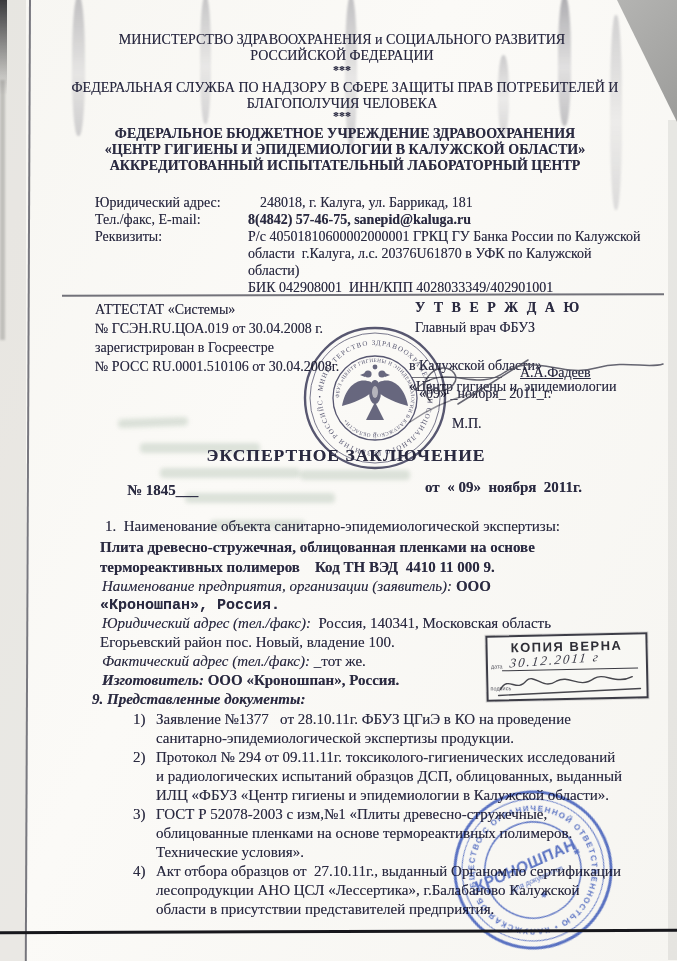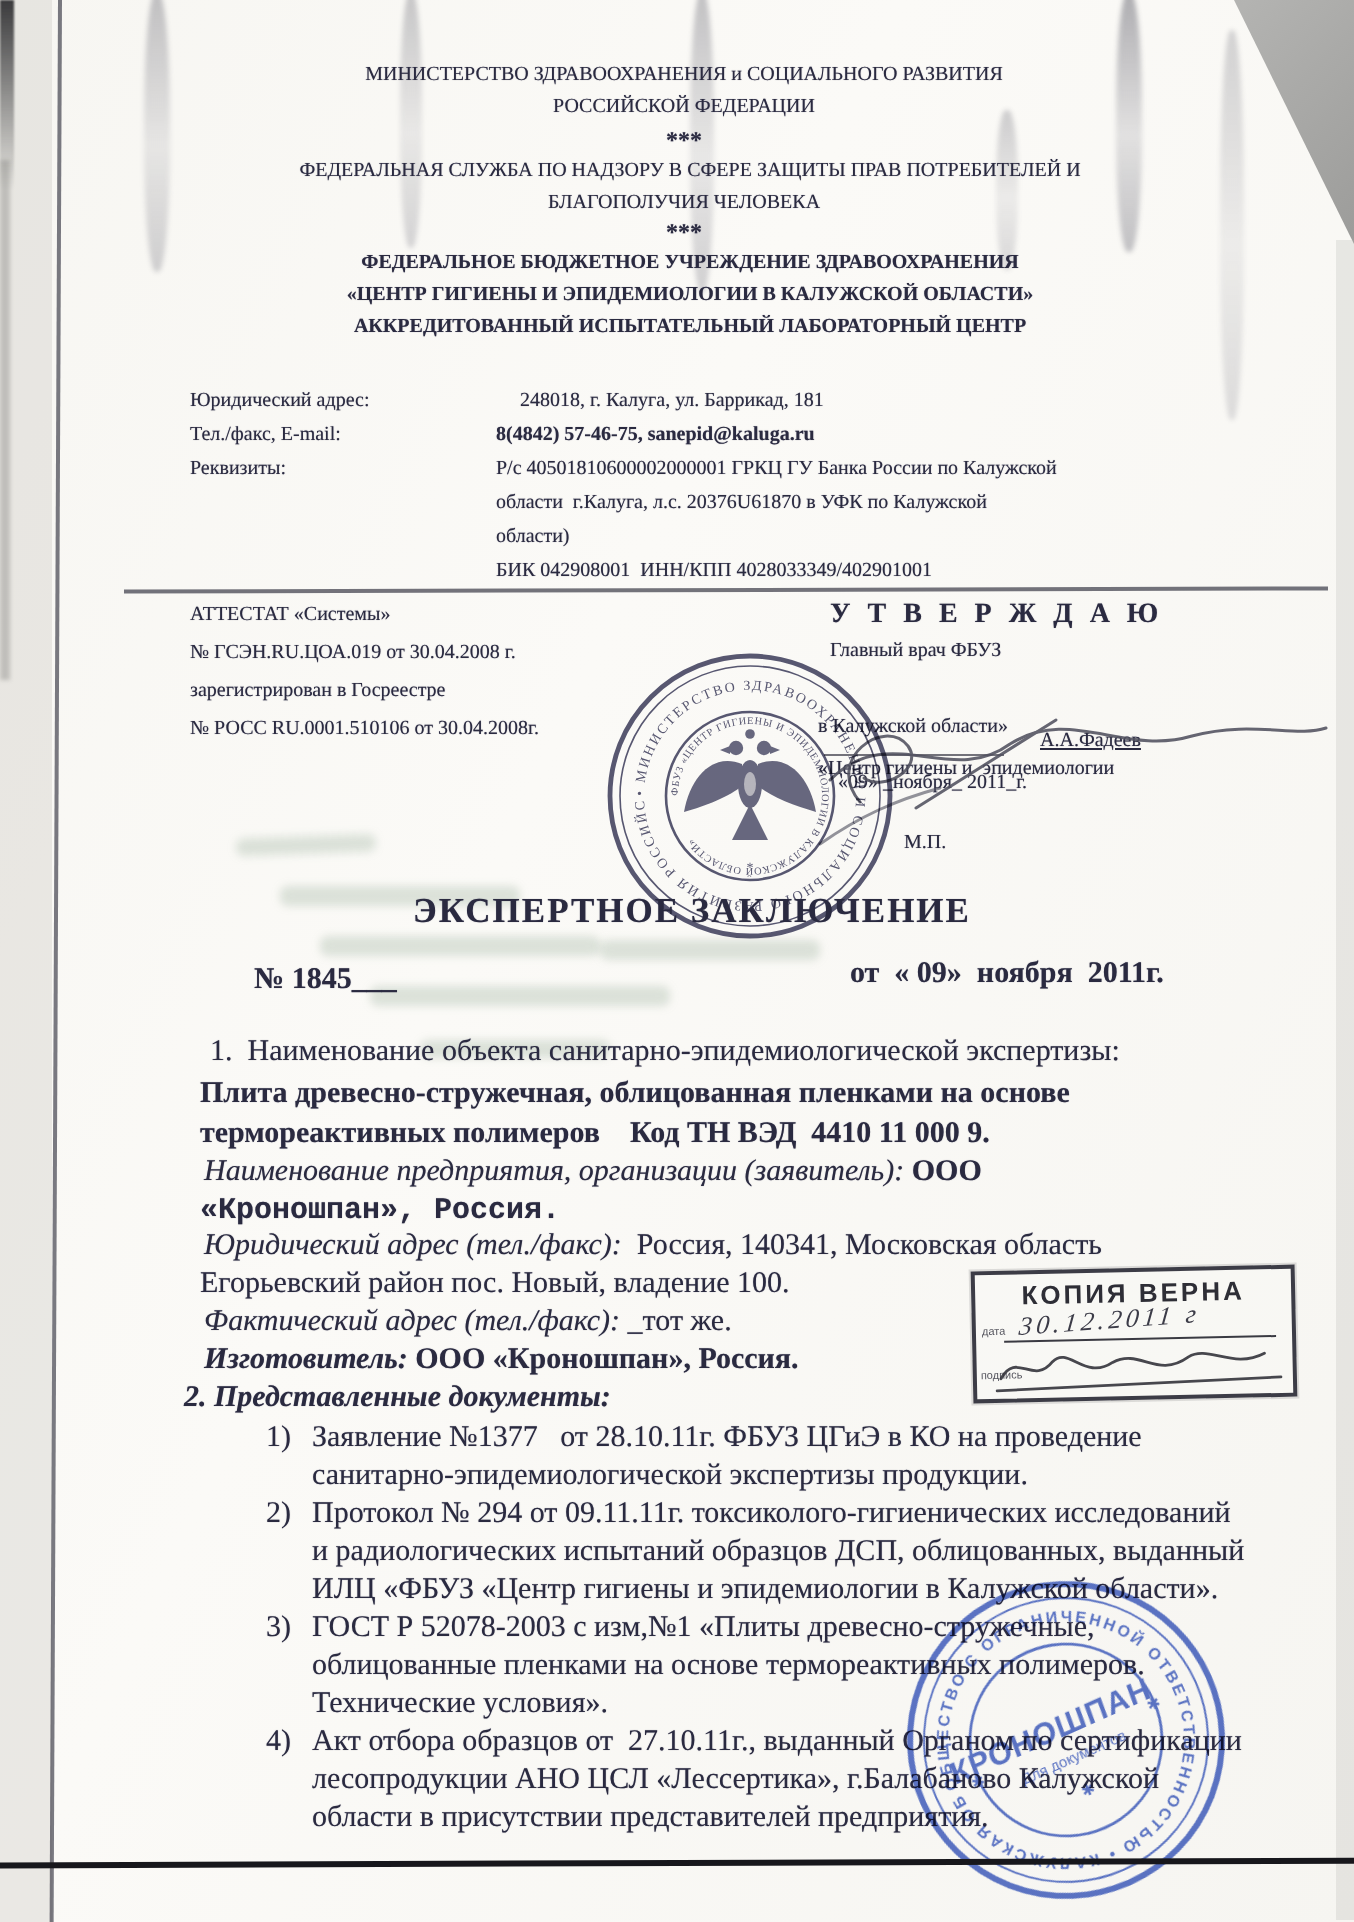--- a/index.html
+++ b/index.html
@@ -3,21 +3,21 @@
 <meta charset="utf-8">
 <style>
   html,body{margin:0;padding:0;}
   body{width:677px;height:961px;overflow:hidden;background:#8f8f8d;}
   #scan{position:relative;width:677px;height:961px;background:linear-gradient(115deg,#f7f6f2 0%,#fbfaf7 40%,#f6f5f1 100%);overflow:hidden;font-family:"Liberation Serif",serif;}
   .t{position:absolute;color:#2a2a40;white-space:pre;line-height:1.05;text-shadow:0 0 .5px rgba(42,42,72,.5);}
   .c{transform:translateX(-50%);}
   .b{font-weight:bold;}
   .i{font-style:italic;}
   .s12{font-size:12px;}
-  .s13{font-size:10px;}
+  .s13{font-size:14px;}
   .s14{font-size:14px;}
   .s15{font-size:15px;}
   .s17{font-size:17.5px;letter-spacing:1px;}
   .ls2{letter-spacing:2.5px;}
   .rule{position:absolute;background:#5a5a64;opacity:.85;}
   .smudge{position:absolute;filter:blur(1.3px);border-radius:45%;background:linear-gradient(180deg,rgba(62,62,76,.6),rgba(120,120,132,.28) 55%,rgba(84,84,98,.5));}
   .bleed{position:absolute;filter:blur(2.2px);background:rgba(108,142,114,.22);border-radius:4px;}
   .hand{font-style:italic;color:#3c3c48;transform:skewX(-10deg) rotate(-3deg);letter-spacing:2px;}
   .tiny-label{position:absolute;font-size:5.5px;color:#55555e;font-family:"Liberation Sans",sans-serif;}
   svg{position:absolute;overflow:visible;}
@@ -132,21 +132,21 @@
   <div class="t s15" style="left:105px;top:519px;">1.  Наименование объекта санитарно-эпидемиологической экспертизы:</div>
   <div class="t s15 b" style="left:100px;top:540px;">Плита древесно-стружечная, облицованная пленками на основе</div>
   <div class="t s15 b" style="left:100px;top:560px;">термореактивных полимеров    Код ТН ВЭД  4410 11 000 9.</div>
   <div class="t s15" style="left:102px;top:579px;"><span class="i">Наименование предприятия, организации (заявитель):</span><span class="b"> ООО</span></div>
   <div class="t s15 b" style="left:100px;top:598px;font-family:Liberation Mono, monospace;">«Кроношпан», Россия.</div>
   <div class="t s15" style="left:102px;top:616px;"><span class="i">Юридический адрес (тел./факс):</span><span>  Россия, 140341, Московская область</span></div>
   <div class="t s15" style="left:100px;top:635px;">Егорьевский район пос. Новый, владение 100.</div>
   <div class="t s15" style="left:102px;top:654px;text-align:center;"><span class="i">Фактический адрес (тел./факс):</span><span> _тот же.</span></div>
   <div class="t s15" style="left:102px;top:673px;"><span class="b i">Изготовитель:</span><span class="b"> ООО «Кроношпан», Россия.</span></div>
 
-  <div class="t s15 b i" style="left:92px;top:692px;">2. Представленные документы:</div>
+  <div class="t s15 b i" style="left:92px;top:692px;">9. Представленные документы:</div>
 
   <div class="t s15" style="left:133px;top:712px;">1)</div>
   <div class="t s15" style="left:156px;top:712px;">Заявление №1377   от 28.10.11г. ФБУЗ ЦГиЭ в КО на проведение</div>
   <div class="t s15" style="left:156px;top:731px;">санитарно-эпидемиологической экспертизы продукции.</div>
 
   <div class="t s15" style="left:133px;top:750px;">2)</div>
   <div class="t s15" style="left:156px;top:750px;">Протокол № 294 от 09.11.11г. токсиколого-гигиенических исследований</div>
   <div class="t s15" style="left:156px;top:769px;">и радиологических испытаний образцов ДСП, облицованных, выданный</div>
   <div class="t s15" style="left:156px;top:788px;">ИЛЦ «ФБУЗ «Центр гигиены и эпидемиологии в Калужской области».</div>
 

